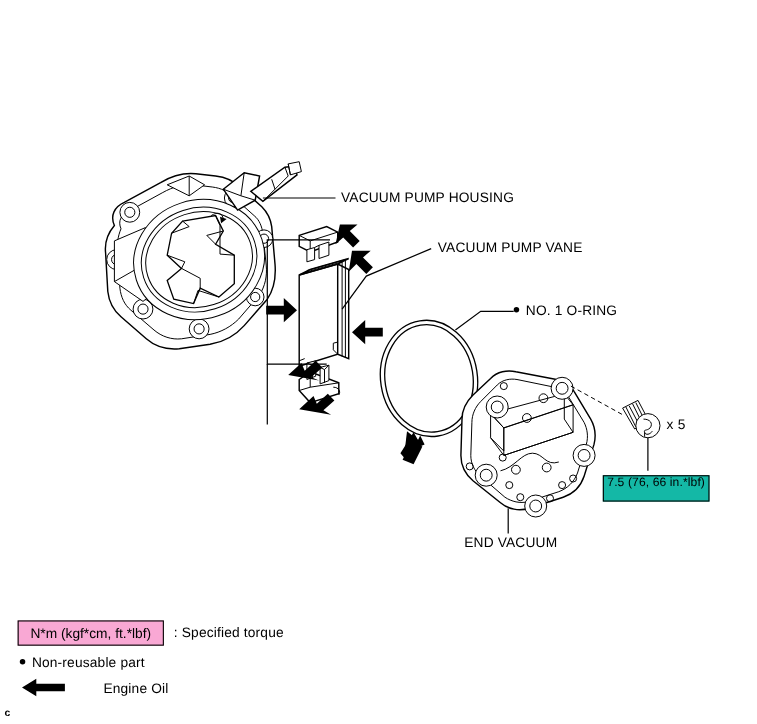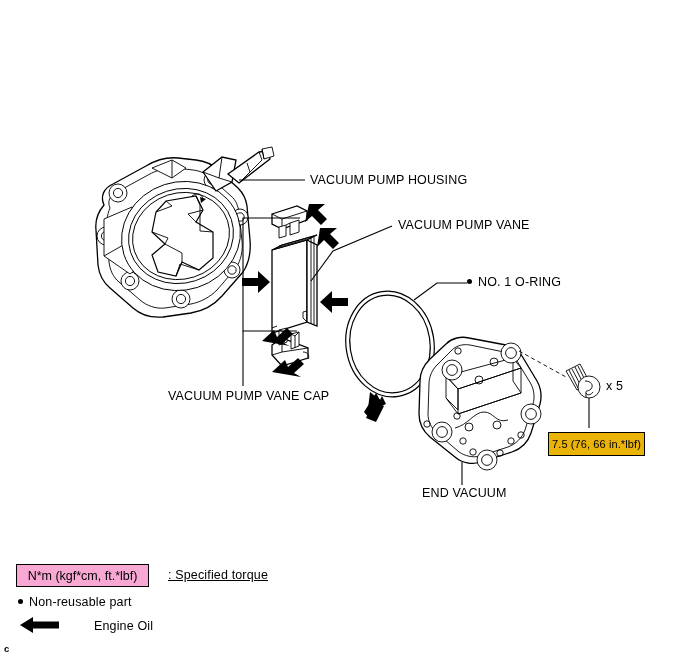--- a/index.html
+++ b/index.html
@@ -49,25 +49,25 @@
     font-size: 12.5px;
     font-family: "Liberation Sans", sans-serif;
     background: #f9a8d4;
     white-space: nowrap;
   }
   .torque-box {
     position: absolute;
     border: 1.3px solid #000;
     box-sizing: border-box;
     display: flex;
-    align-items: center;
+    align-items: flex-start;
     justify-content: center;
     font-size: 11px;
     font-family: "Liberation Sans", sans-serif;
-    background: #eab308;
+    background: #14b8a6;
     white-space: nowrap;
     letter-spacing: 0.1px;
   }
   .page-mark {
     position: absolute;
     font-size: 9.5px;
     font-weight: bold;
     font-family: "Liberation Sans", sans-serif;
   }
   .bullet-dot {
@@ -352,38 +352,37 @@
     </g>
 
     <path class="lead" d="M589 398 L589 428"></path>
 
   </svg>
 
   <div class="lbl" style="left:310px; top:174px;">VACUUM PUMP HOUSING</div>
 
   <div class="lbl" style="left:398px; top:219px;">VACUUM PUMP VANE</div>
 
-  <div class="lbl" style="left:168px; top:390px;">VACUUM PUMP VANE CAP</div>
 
   <div class="lbl" style="left:467px; top:276px;">
     <span class="bullet-dot"></span><span>NO. 1 O-RING</span>
   </div>
 
   <div class="lbl" style="left:422px; top:487px;">END VACUUM</div>
 
   <div class="lbl" style="left:606px; top:380px;">x 5</div>
 
   <div class="torque-box" style="left:548px; top:432px; width:97px; height:24px;">
     <span>7.5 (76, 66 in.*lbf)</span>
   </div>
 
   <div class="legend-box" style="left:16px; top:564px; width:133px; height:23px;">
     <span>N*m (kgf*cm, ft.*lbf)</span>
   </div>
-  <div class="lbl" style="left:168px; top:569px;text-decoration:underline;">: Specified torque</div>
+  <div class="lbl" style="left:158px; top:569px;">: Specified torque</div>
 
   <div class="lbl" style="left:18px; top:596px;">
     <span class="bullet-dot"></span><span>Non-reusable part</span>
   </div>
 
   <div class="lbl" style="left:66px; top:620px;margin-left:28px;">Engine Oil</div>
 
   <svg style="position:absolute; left:18px; top:616px; width:44px; height:18px;" viewBox="0 0 44 18" xmlns="http://www.w3.org/2000/svg">
     <path d="M2 9 L15 1 L15 5.5 L41 5.5 L41 12.5 L15 12.5 L15 17 Z" fill="#000"></path>
   </svg>

